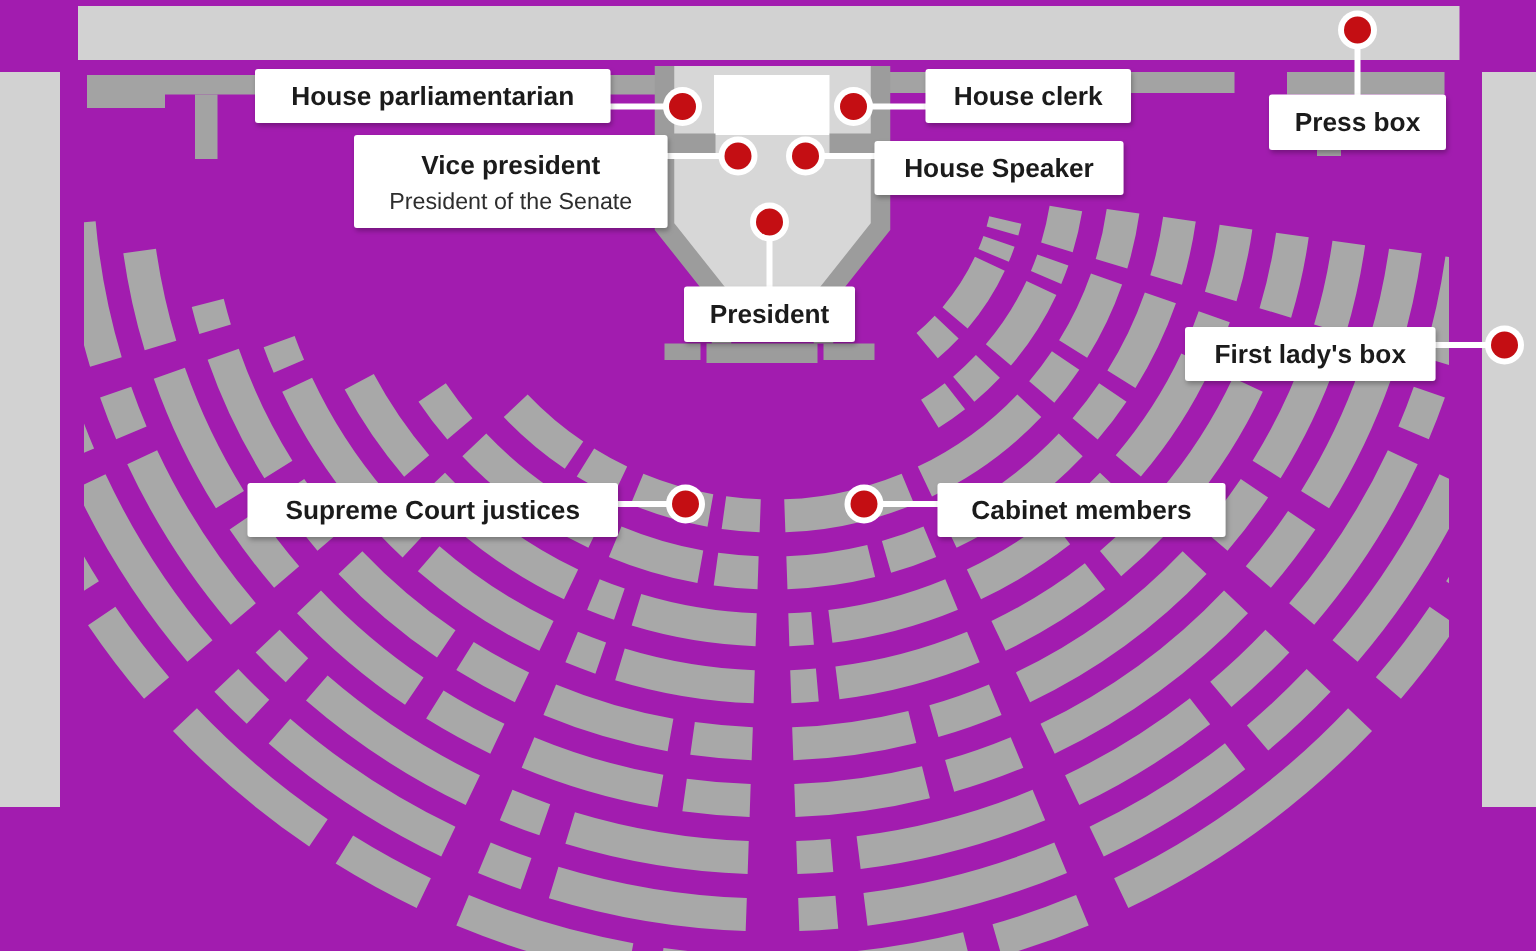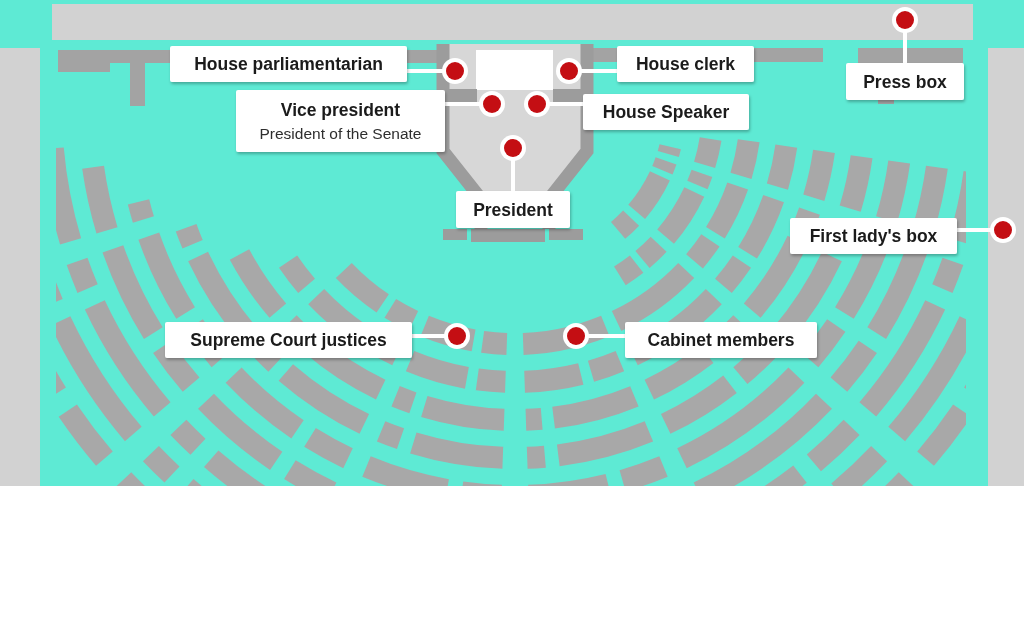--- a/index.html
+++ b/index.html
@@ -1,17 +1,17 @@
 <!DOCTYPE html>
 <html><head>
 <meta charset="utf-8">
 <style>
   html,body{margin:0;padding:0;background:#ffffff;}
   .stage{
-    position:relative;width:1024px;height:486px;background:#5eead4;
+    position:relative;width:1024px;height:634px;background:#a21caf;
     font-family:"Liberation Sans", sans-serif;overflow:hidden;
   }
   svg text.callout-main{font-weight:bold;font-size:17.5px;fill:#1b1b1b;}
   svg text.callout-sub{font-weight:normal;font-size:15.5px;fill:#2e2e2e;}
 </style>
 </head>
 <body>
 
 <div class="stage">
   <svg id="scene" width="1024" height="634" viewBox="0 0 1024 634">

